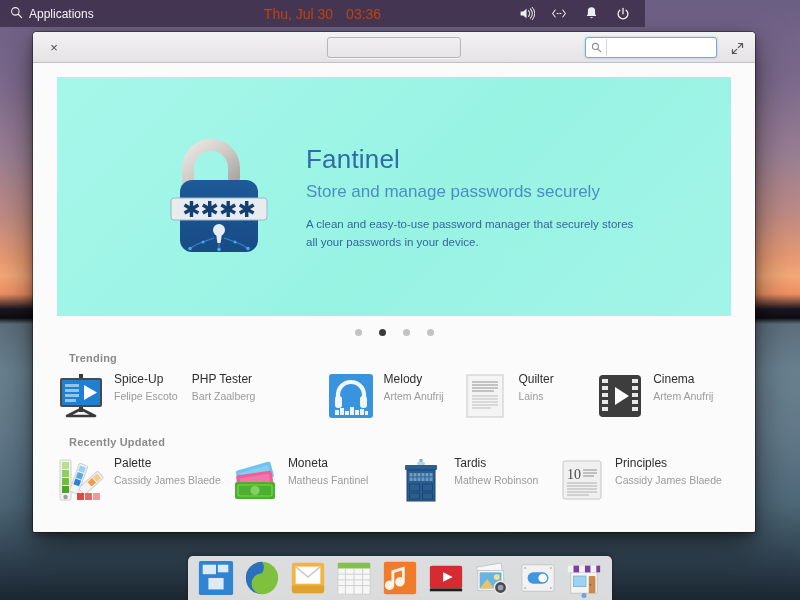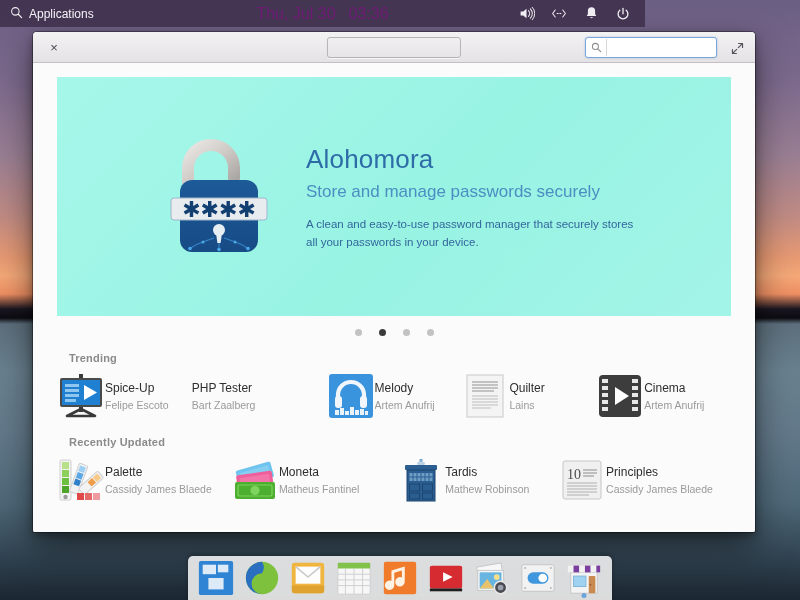--- a/index.html
+++ b/index.html
@@ -38,21 +38,21 @@
   #applications-menu {
     display: flex; align-items: center; gap: 6px;
     padding: 0 10px; height: 100%; cursor: default;
   }
   #applications-menu .lbl { font-size: 12px; color: #f4f2f7; }
   .panel-clock {
     position: absolute; left: 0; right: 0; top: 0; height: 27px;
     display: flex; align-items: center; justify-content: center; gap: 13px;
     pointer-events: none;
   }
-  .panel-clock span { font-size: 16px; color: #701a75; pointer-events: auto; }
+  .panel-clock span { font-size: 14px; color: #c2410c; pointer-events: auto; }
   #panel-indicators {
     position: absolute; right: 6px; top: 0; height: 27px;
     display: flex; align-items: center; gap: 16px; padding-right: 8px;
   }
   #panel-indicators .ind { display: flex; align-items: center; justify-content: center; width: 16px; height: 16px; cursor: default; }
 
   
   #app-window {
     position: absolute; left: 33px; top: 32px; width: 722px; height: 500px;
     background: #fbfbfb;
@@ -153,21 +153,21 @@
   }
   #carousel-dots .dot.active { background: #3a3a3a; }
 
   
   .section-title {
     font-size: 11px; font-weight: bold; color: #8a8a8a;
     margin: 16px 0 8px 12px; letter-spacing: .2px;
   }
   .app-row { display: flex; }
   .app-cell {
-    display: flex; align-items: center; 
+    display: flex; gap: 9px;
     width: 140px; cursor: default;
   }
   .app-cell .ic { flex: 0 0 48px; width: 48px; height: 48px; }
   .app-meta { overflow: hidden; }
   .app-name {
     font-size: 12px; color: #2e2e2e; white-space: nowrap; line-height: 1.3;
   }
   .app-author {
     font-size: 10.5px; color: #9a9a9a; white-space: nowrap; margin-top: 2px;
   }
@@ -311,21 +311,21 @@
           <g fill="#49a8e8">
             <circle cx="57" cy="111.5" r="1.8"></circle>
             <circle cx="28" cy="110.5" r="1.8"></circle>
             <circle cx="86" cy="110.5" r="1.8"></circle>
             <circle cx="41" cy="104" r="1.5"></circle>
             <circle cx="73" cy="104" r="1.5"></circle>
           </g>
         </svg>
       </div>
       <div id="banner-text">
-        <div id="banner-title">Alohomora</div>
+        <div id="banner-title">Fantinel</div>
         <div id="banner-summary">Store and manage passwords securely</div>
         <div id="banner-desc">A clean and easy-to-use password manager that securely stores all your passwords in your device.</div>
       </div>
     </div>
 
     <div id="carousel-dots">
       <div class="dot"></div>
       <div class="dot active"></div>
       <div class="dot"></div>
       <div class="dot"></div>

